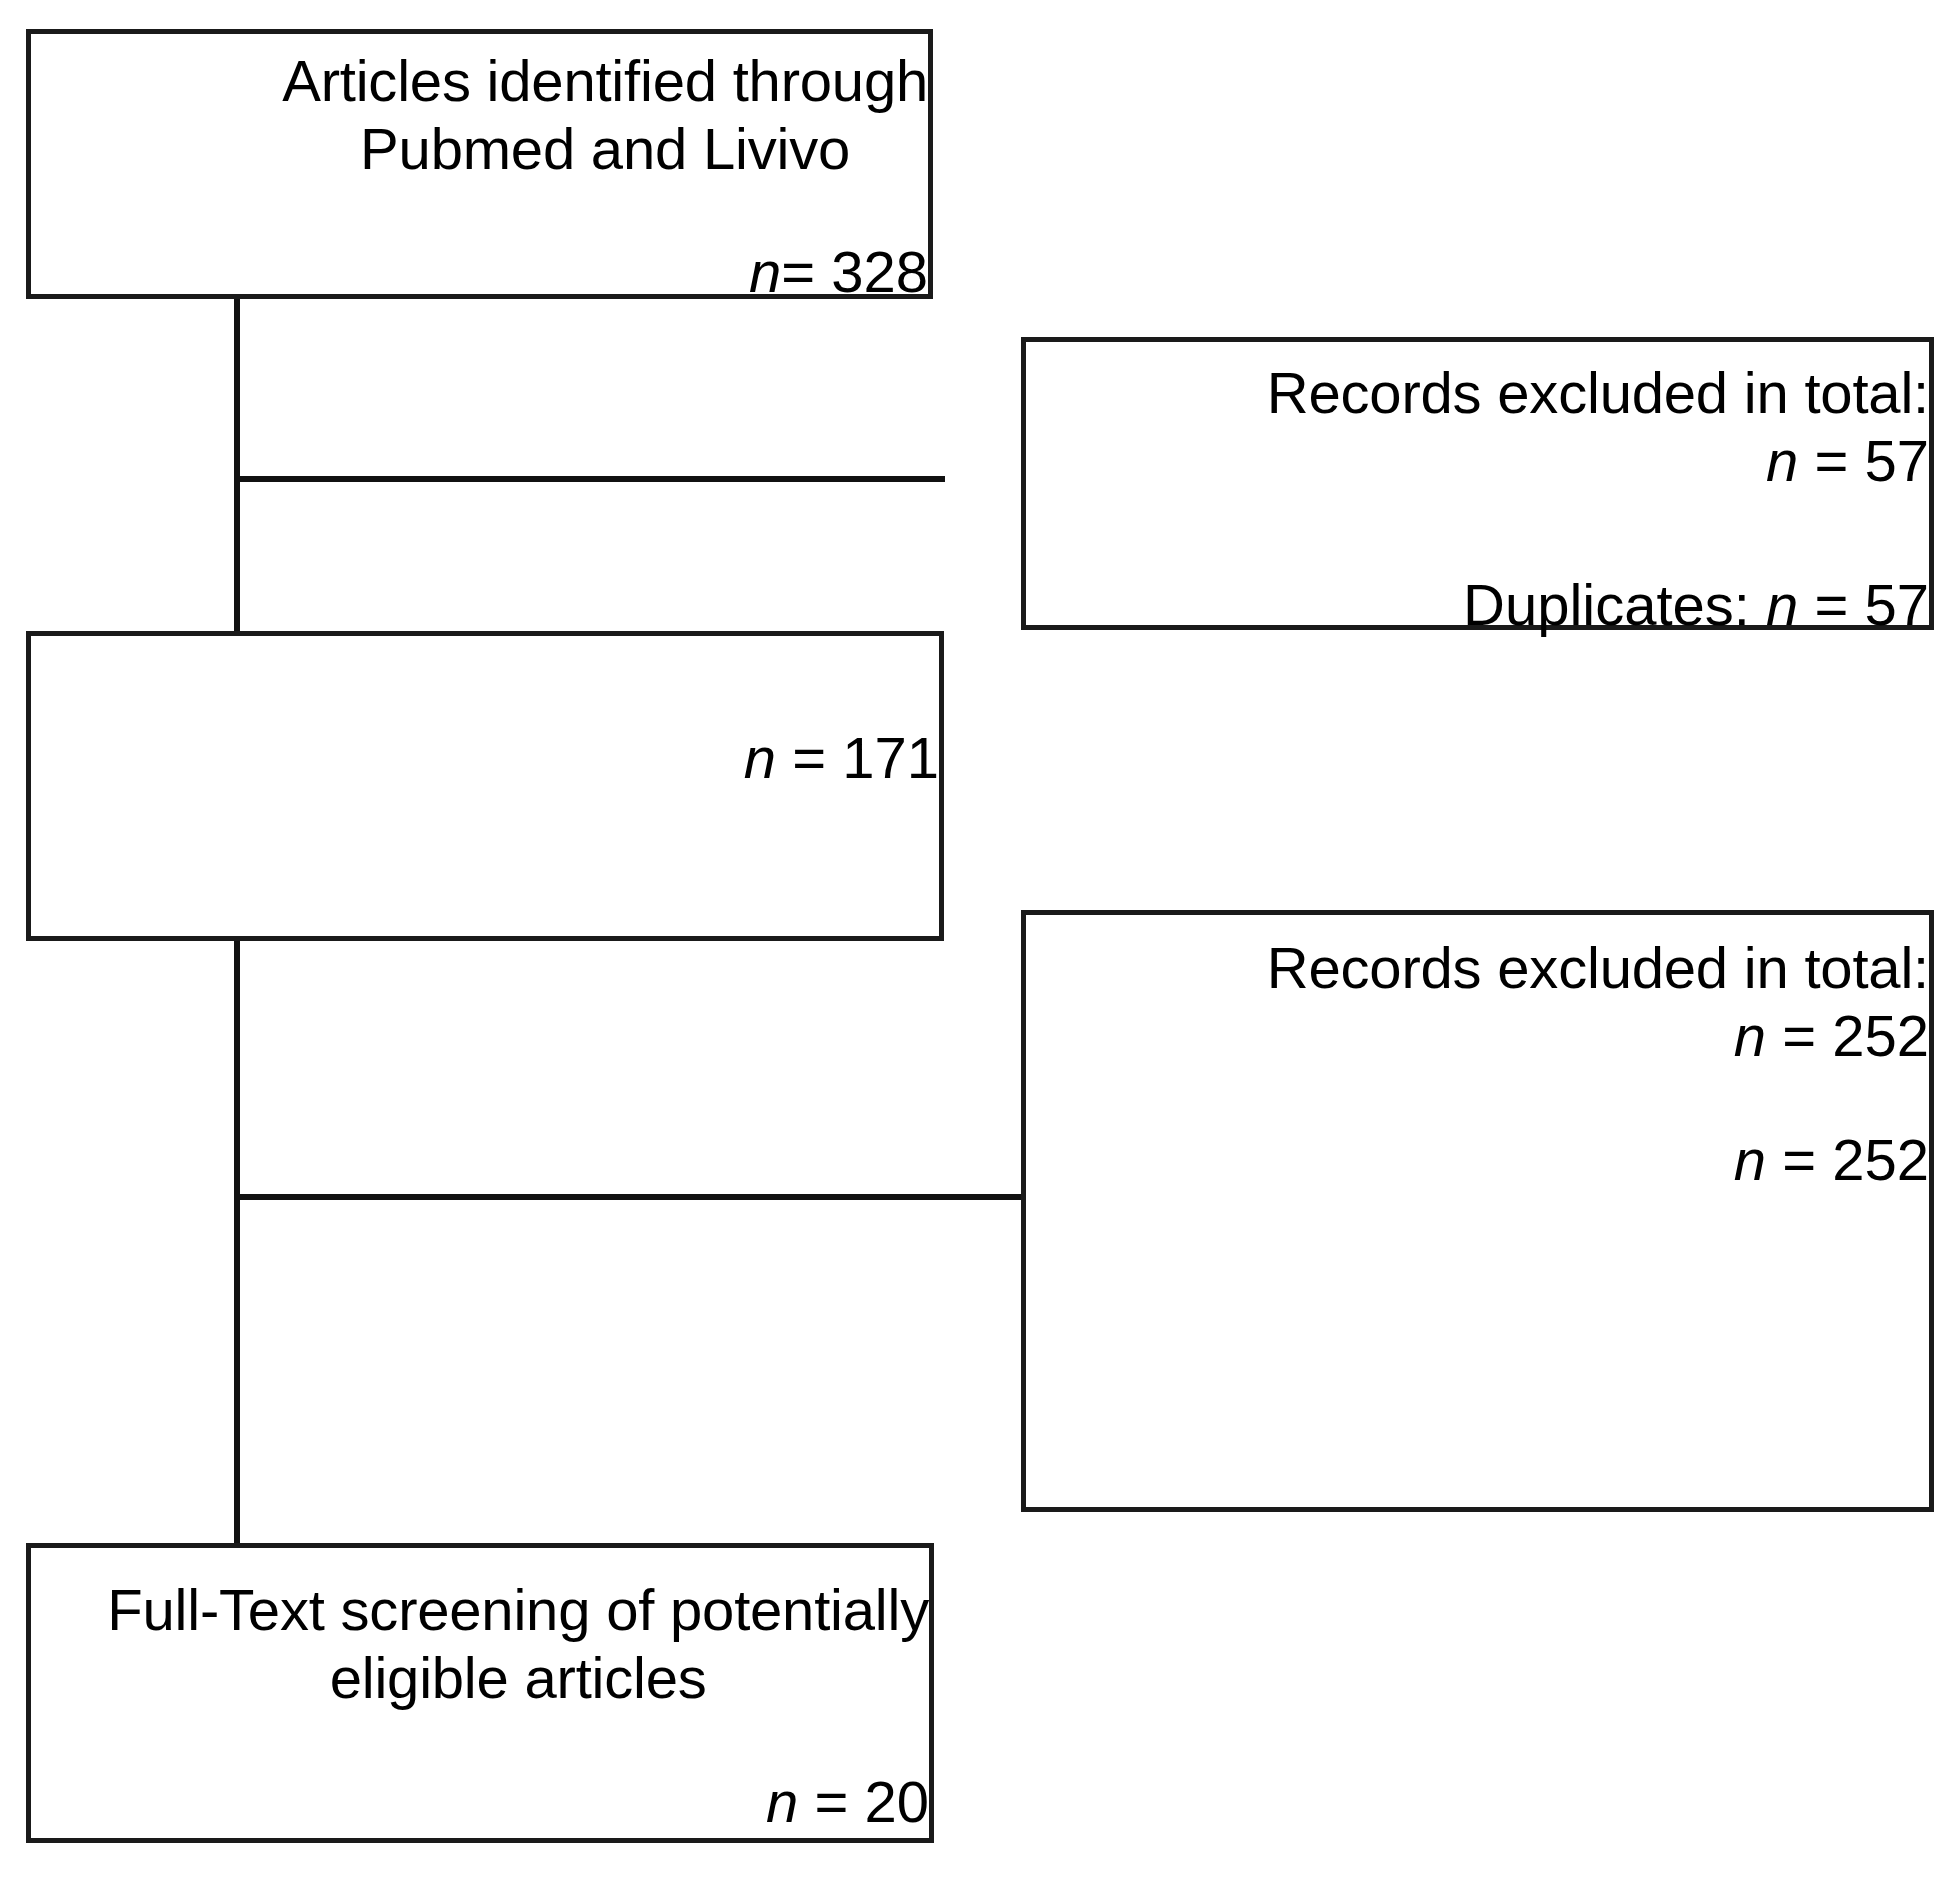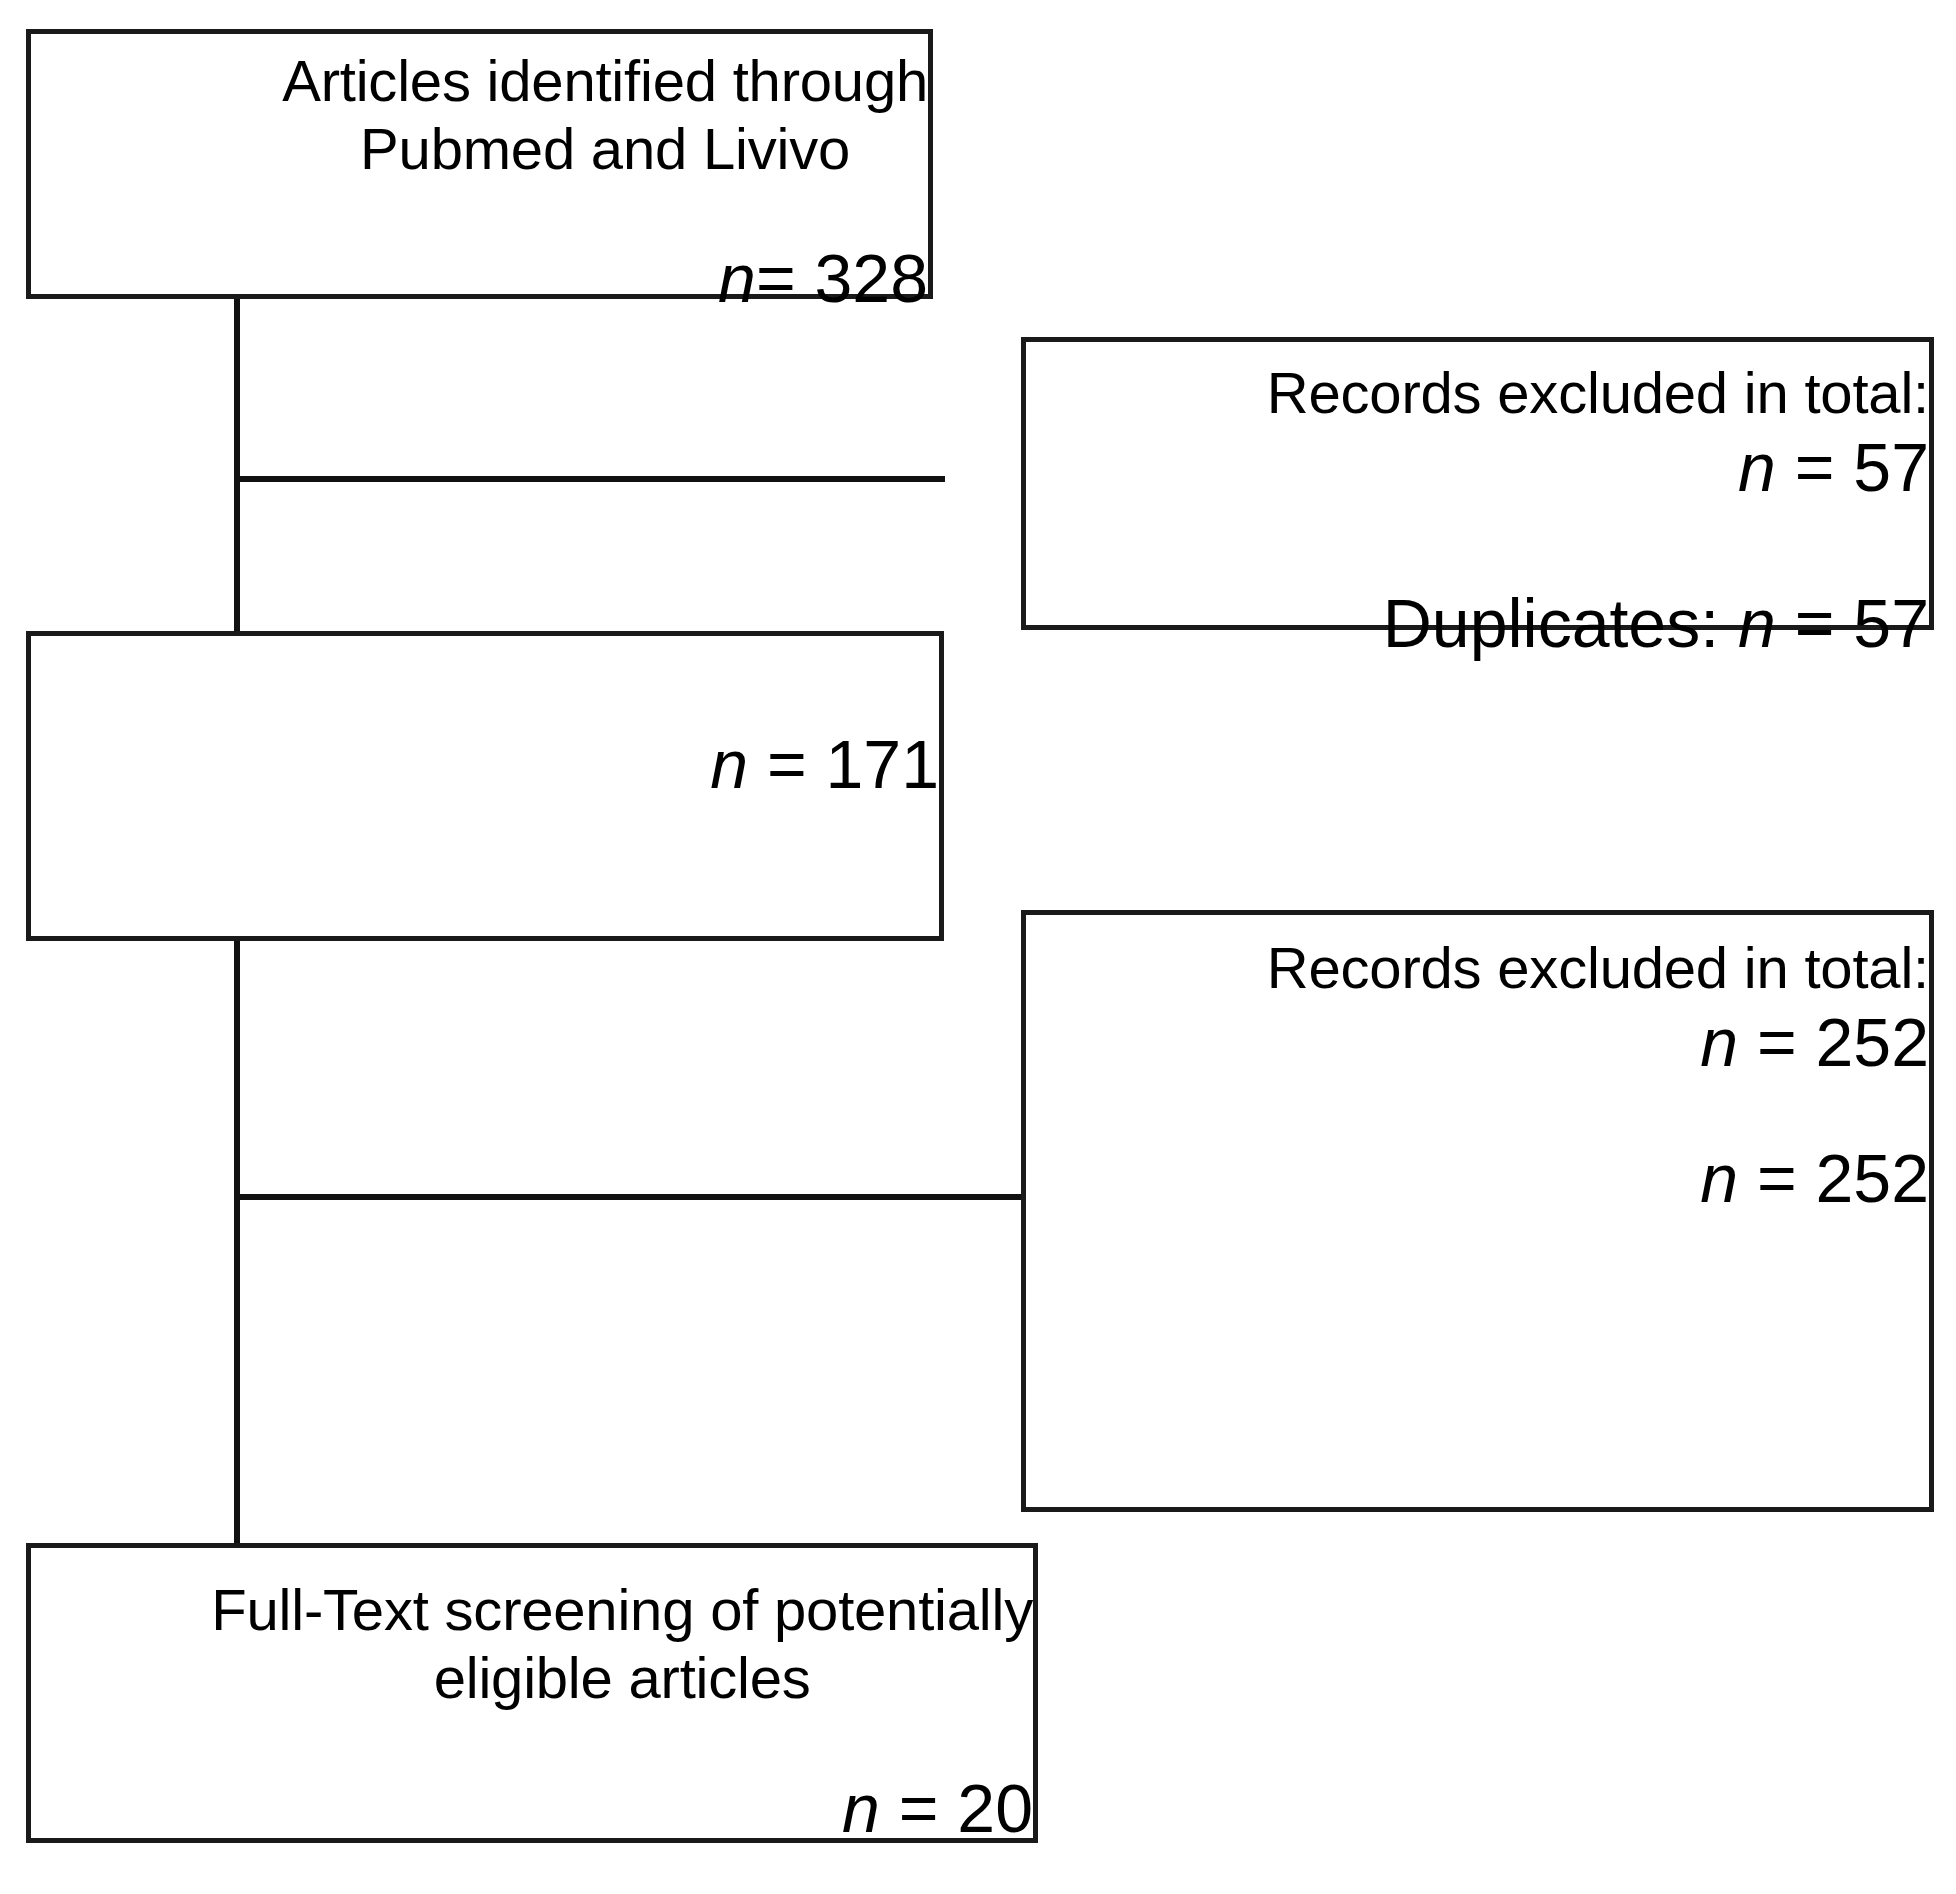--- a/index.html
+++ b/index.html
@@ -32,21 +32,21 @@
   }
   .box-text {
     font-size: 58px;
     line-height: 1.18;
     text-align: center;
     letter-spacing: -0.2px;
     white-space: pre-line;
     color: #000000;
   }
   .box-count {
-    font-size: 68px;
+    font-size: 58px;
     line-height: 1.18;
     text-align: center;
     color: #000000;
   }
   .box-count .n-italic {
     font-style: italic;
   }
   .connector {
     position: absolute;
     background: #111111;
@@ -65,21 +65,21 @@
 
   #box-excluded-duplicates { left: 1021px; top: 337px;  width: 913px; height: 293px; }
   #box-excluded-duplicates .pad { padding-top: 17px; }
 
   #box-title-abstract { left: 26px;   top: 631px;  width: 918px; height: 310px; }
   #box-title-abstract .pad { padding-top: 33px; }
 
   #box-excluded-offtopic { left: 1021px; top: 910px; width: 913px; height: 602px; }
   #box-excluded-offtopic .pad { padding-top: 19px; }
 
-  #box-fulltext { left: 26px;   top: 1543px; width: 1012px; height: 300px; }
+  #box-fulltext { left: 26px;   top: 1543px; width: 908px; height: 300px; }
   #box-fulltext .pad { padding-top: 28px; }
 
   .pad {
     width: 100%;
     display: flex;
     flex-direction: column;
     align-items: flex-end;
   }
   .gap-md  { height: 55px; }
   .gap-lg  { height: 75px; }

